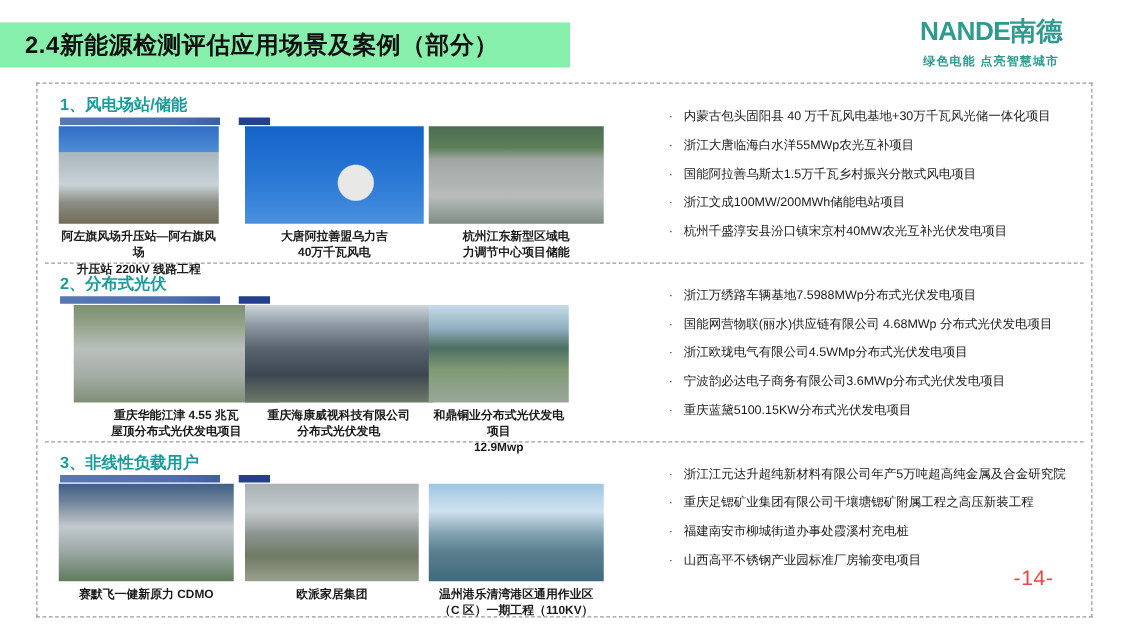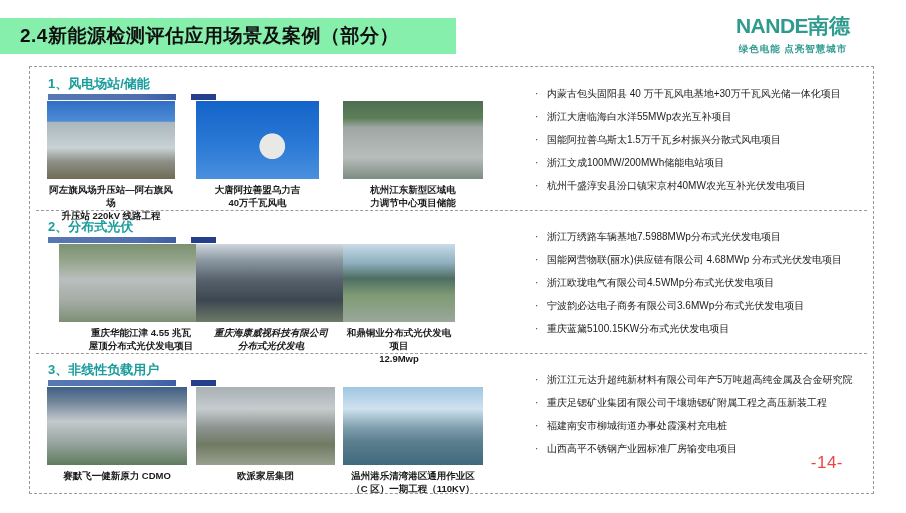--- a/index.html
+++ b/index.html
@@ -162,21 +162,21 @@
           <span class="bar2"></span>
         </div>
       </div>
 
       <div class="cards" style="top:34px;left:17px;width:460px;">
         <div class="card" style="left:0;width:128px;">
           <div class="thumb ph-sub"></div>
           <div class="cap">阿左旗风场升压站—阿右旗风场
 升压站 220kV 线路工程</div>
         </div>
-        <div class="card" style="left:149px;width:123px;">
+        <div class="card" style="left:149px;width:143px;">
           <div class="thumb ph-wind"></div>
           <div class="cap">大唐阿拉善盟乌力吉
 40万千瓦风电</div>
         </div>
         <div class="card" style="left:296px;width:140px;">
           <div class="thumb ph-grid"></div>
           <div class="cap">杭州江东新型区域电
 力调节中心项目储能</div>
         </div>
       </div>
@@ -215,21 +215,21 @@
           <span class="bar2"></span>
         </div>
       </div>
 
       <div class="cards" style="top:34px;left:17px;width:460px;">
         <div class="card" style="left:12px;width:164px;">
           <div class="thumb ph-plant"></div>
           <div class="cap">重庆华能江津 4.55 兆瓦
 屋顶分布式光伏发电项目</div>
         </div>
-        <div class="card" style="left:149px;width:150px;font-style:italic;">
+        <div class="card" style="left:149px;width:150px;">
           <div class="thumb ph-office"></div>
           <div class="cap">重庆海康威视科技有限公司
 分布式光伏发电</div>
         </div>
         <div class="card" style="left:296px;width:112px;">
           <div class="thumb ph-mountain"></div>
           <div class="cap">和鼎铜业分布式光伏发电项目
 12.9Mwp</div>
         </div>
       </div>

